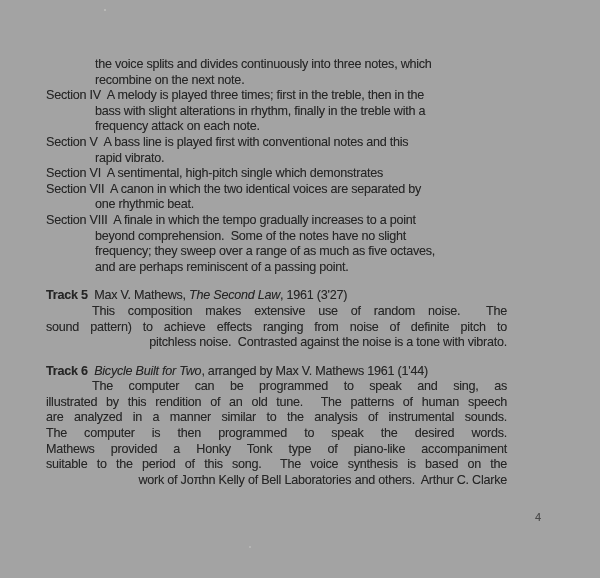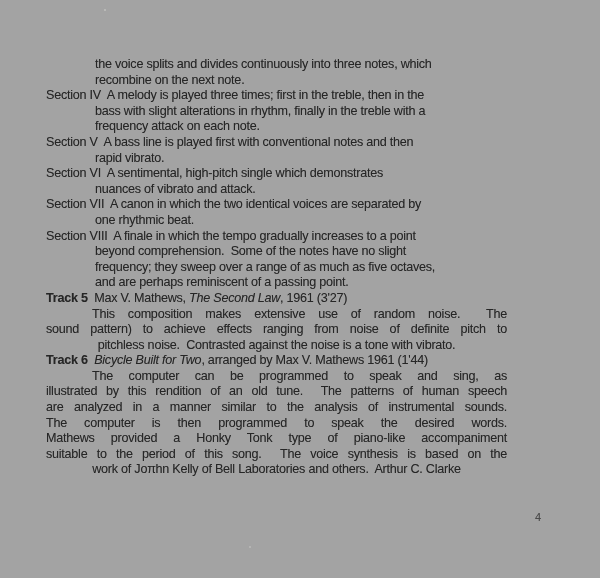--- a/index.html
+++ b/index.html
@@ -30,36 +30,37 @@
   .line {
     white-space: pre-wrap;
   }
   .section-entry {
     padding-left: 49px;
   }
   .section-entry .line.hang {
     text-indent: -49px;
   }
   .track {
+    margin-top: 13px;
   }
   .track-title {
     white-space: pre;
   }
   .track-title .bold   { font-weight: 700; }
   .track-title .italic { font-style: italic; }
   .track-title .normal { font-weight: 400; }
   .track-body .line {
     text-align: justify;
     text-align-last: justify;
   }
   .track-body .line.first {
     text-indent: 46px;
   }
   .track-body .line.last {
-    text-align: center;
+    text-align: right;
     text-align-last: auto;
   }
   .page-number {
     position: absolute;
     left: 535px;
     top: 511px;
     font-size: 11px;
     color: #4b4b4b;
     text-shadow: 0 0 0.5px rgba(60,60,60,0.4);
   }
@@ -83,26 +84,25 @@
         <div class="section-entry">
           <div class="line">the voice splits and divides continuously into three notes, which</div>
           <div class="line">recombine on the next note.</div>
         </div>
         <div class="section-entry">
           <div class="line hang">Section IV  A melody is played three times; first in the treble, then in the</div>
           <div class="line">bass with slight alterations in rhythm, finally in the treble with a</div>
           <div class="line">frequency attack on each note.</div>
         </div>
         <div class="section-entry">
-          <div class="line hang">Section V  A bass line is played first with conventional notes and then</div>
+          <div class="line hang">Section V  A bass line is played first with conventional notes and this</div>
           <div class="line">rapid vibrato.</div>
         </div>
         <div class="section-entry">
           <div class="line hang">Section VI  A sentimental, high-pitch single which demonstrates</div>
-          <div class="line">nuances of vibrato and attack.</div>
         </div>
         <div class="section-entry">
           <div class="line hang">Section VII  A canon in which the two identical voices are separated by</div>
           <div class="line">one rhythmic beat.</div>
         </div>
         <div class="section-entry">
           <div class="line hang">Section VIII  A finale in which the tempo gradually increases to a point</div>
           <div class="line">beyond comprehension.  Some of the notes have no slight</div>
           <div class="line">frequency; they sweep over a range of as much as five octaves,</div>
           <div class="line">and are perhaps reminiscent of a passing point.</div>

